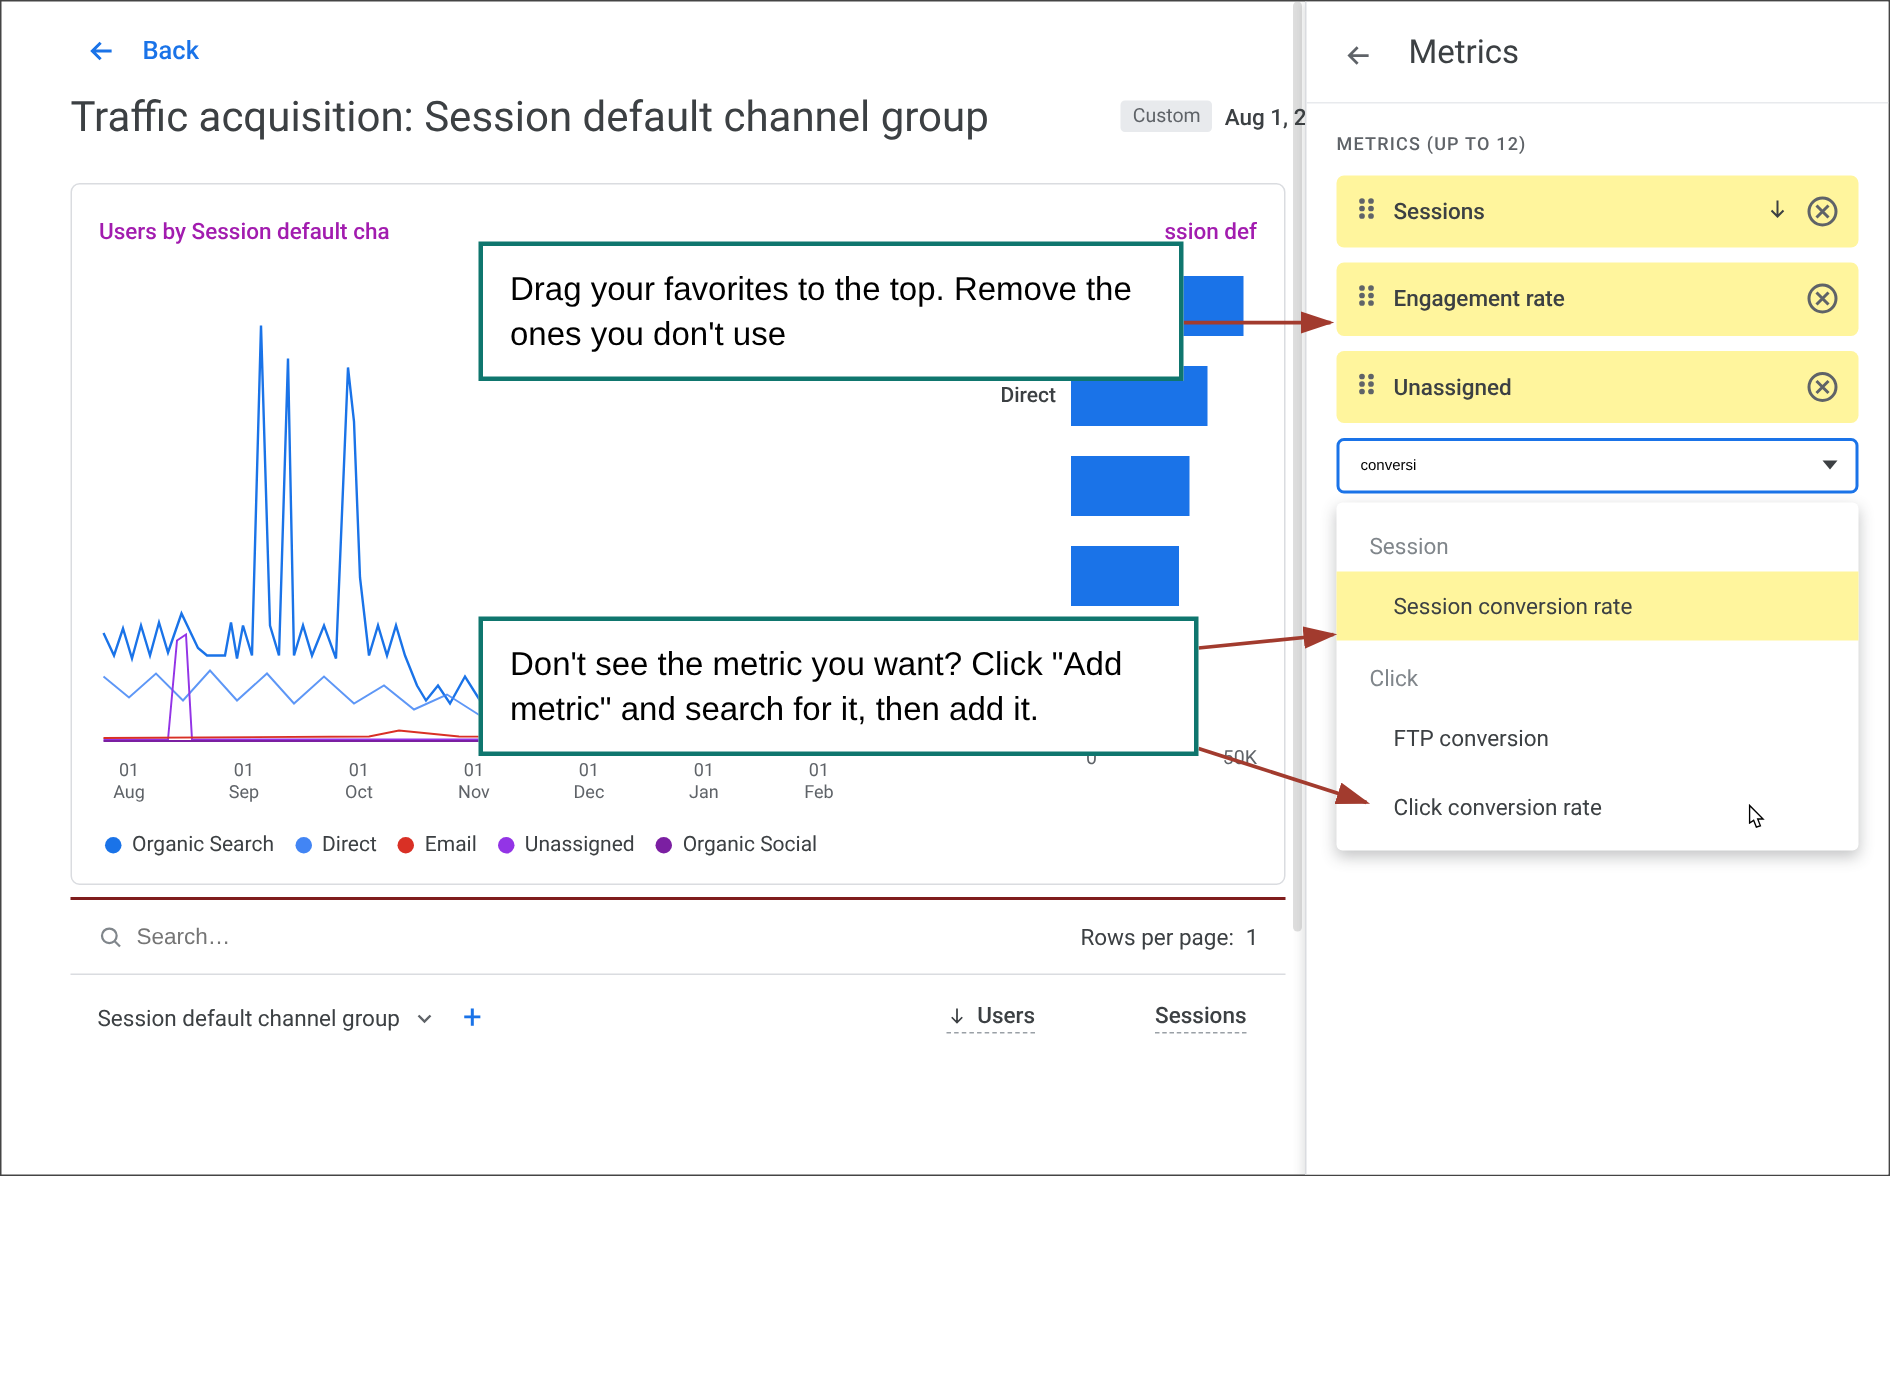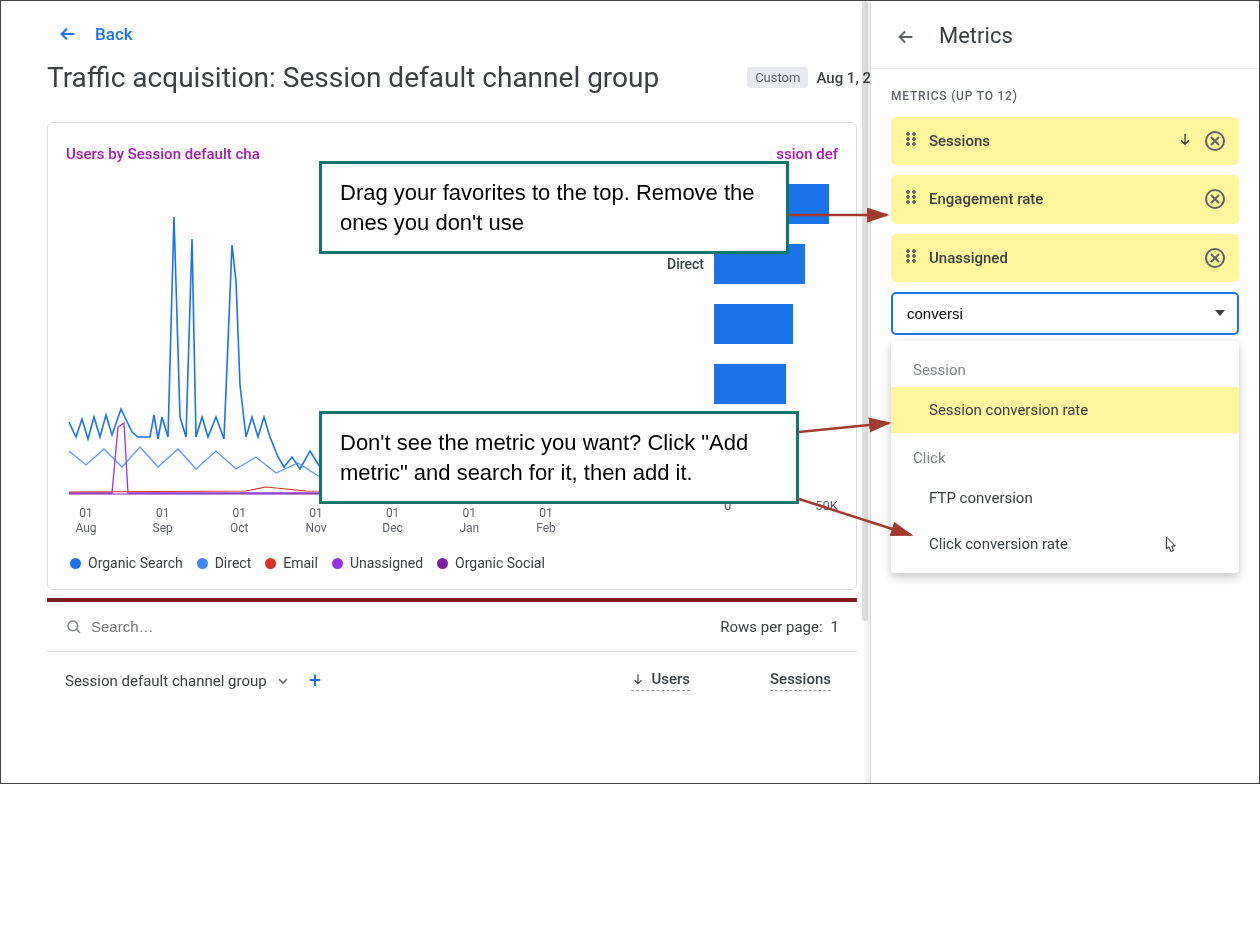--- a/index.html
+++ b/index.html
@@ -21,21 +21,21 @@
   .x-axis-labels { position:absolute; left:0; bottom:0; width:500px; display:flex; justify-content:space-between; font-size:12px; color:#5f6368; }
   .x-tick { text-align:center; line-height:1.3; width:40px; }
   .legend { display:flex; flex-wrap:wrap; gap:14px; padding:18px 4px 6px 4px; font-size:14px; color:#3c4043; }
   .legend-item { display:flex; align-items:center; gap:7px; }
   .legend-dot { width:11px; height:11px; border-radius:50%; }
   .bar-chart { flex:1; position:relative; height:360px; }
   .bar-row { display:flex; align-items:center; height:54px; margin-bottom:6px;}
   .bar-label { width:128px; text-align:right; font-size:14px; color:#3c4043; padding-right:10px; font-weight:500;}
   .bar-val { height:40px; background:#1a73e8; }
   .bar-axis { position:absolute; bottom:24px; left:138px; right:0; display:flex; justify-content:space-between; font-size:13px; color:#5f6368; }
-  .search-row { display:flex; align-items:center; border-bottom:1px solid #dadce0; border-top:4px solid #7f1d1d; margin:8px 14px 0 46px; padding:12px 18px; color:#5f6368; background:#fff;}
+  .search-row { display:flex; align-items:center; border-bottom:1px solid #dadce0; border-top:2px solid #7f1d1d; margin:8px 14px 0 46px; padding:12px 18px; color:#5f6368; background:#fff;}
   .search-row input { border:none; outline:none; font-size:15px; color:#5f6368; flex:1; padding:4px 8px; background:transparent;}
   .rows-per-page { font-size:15px; color:#3c4043; }
   .table-head { display:flex; align-items:center; margin:0 14px 0 46px; padding:16px 18px; background:#fff; }
   .dim-select { display:flex; align-items:center; gap:10px; font-size:15px; color:#3c4043; }
   .dim-select .plus { color:#1a73e8; font-size:22px; font-weight:400; margin-left:10px; }
   .th { font-size:15px; color:#3c4043; font-weight:500; border-bottom:1px dashed #9aa0a6; padding-bottom:2px; }
   .th-users { margin-left:auto; margin-right:80px; display:flex; align-items:center; gap:6px;}
   .th-sessions { margin-right:8px; }
 
   
@@ -45,21 +45,21 @@
   .panel-title { font-size:22px; color:#3c4043; }
   .panel-body { padding:20px 20px 0 20px; }
   .section-label { font-size:12px; letter-spacing:0.8px; color:#5f6368; font-weight:500; text-transform:uppercase; margin-bottom:14px; }
   .metric-chip { display:flex; align-items:center; background:#fff59d; border-radius:5px; padding:14px 14px; margin-bottom:10px; gap:12px; font-size:15px; color:#3c4043; font-weight:500; cursor:grab;}
   .metric-chip .grip svg { stroke:#5f6368; fill:#5f6368; }
   .metric-chip .mlabel { flex:1; line-height:1.35; }
   .metric-chip .remove { width:20px; height:20px; border:2px solid #5f6368; border-radius:50%; display:flex; align-items:center; justify-content:center; cursor:pointer;}
   .metric-chip .remove svg { stroke:#5f6368; }
   .sort-arrow svg { stroke:#3c4043; }
   .combo { border:2px solid #1a73e8; border-radius:5px; padding:10px 12px; display:flex; align-items:center; margin-top:4px; background:#fff;}
-  .combo input { border:none; outline:none; font-size:15px; flex:1;}
+  .combo input { border:none; outline:none; font-size:10px; flex:1;}
   .combo .caret { border-left:5px solid transparent; border-right:5px solid transparent; border-top:6px solid #3c4043; width:0; height:0; }
   .dropdown { background:#fff; box-shadow:0 4px 10px rgba(60,64,67,0.3); border-radius:4px; margin-top:6px; padding:4px 0 6px 0; }
   .dd-group { padding:16px 22px 8px 22px; font-size:15px; color:#80868b; }
   .dd-item { padding:14px 19px 14px 38px; font-size:15px; color:#3c4043; cursor:pointer; position:relative;}
   .dd-item.hl { background:#fff59d; }
   .apply-btn { position:absolute; right:22px; bottom:22px; background:#1a73e8; color:#fff; border:none; border-radius:5px; padding:14px 24px; font-size:16px; font-weight:500; cursor:pointer;}
   .sep-line { position:absolute; left:869px; top:0; width:0; height:927px; border-left:3px solid #6e7377; opacity:0.3; }
   .scroll-track { position:absolute; left:861px; top:0; width:6px; height:620px; background:#c0c0c0; border-radius:3px; opacity:0.5;}
 
   

